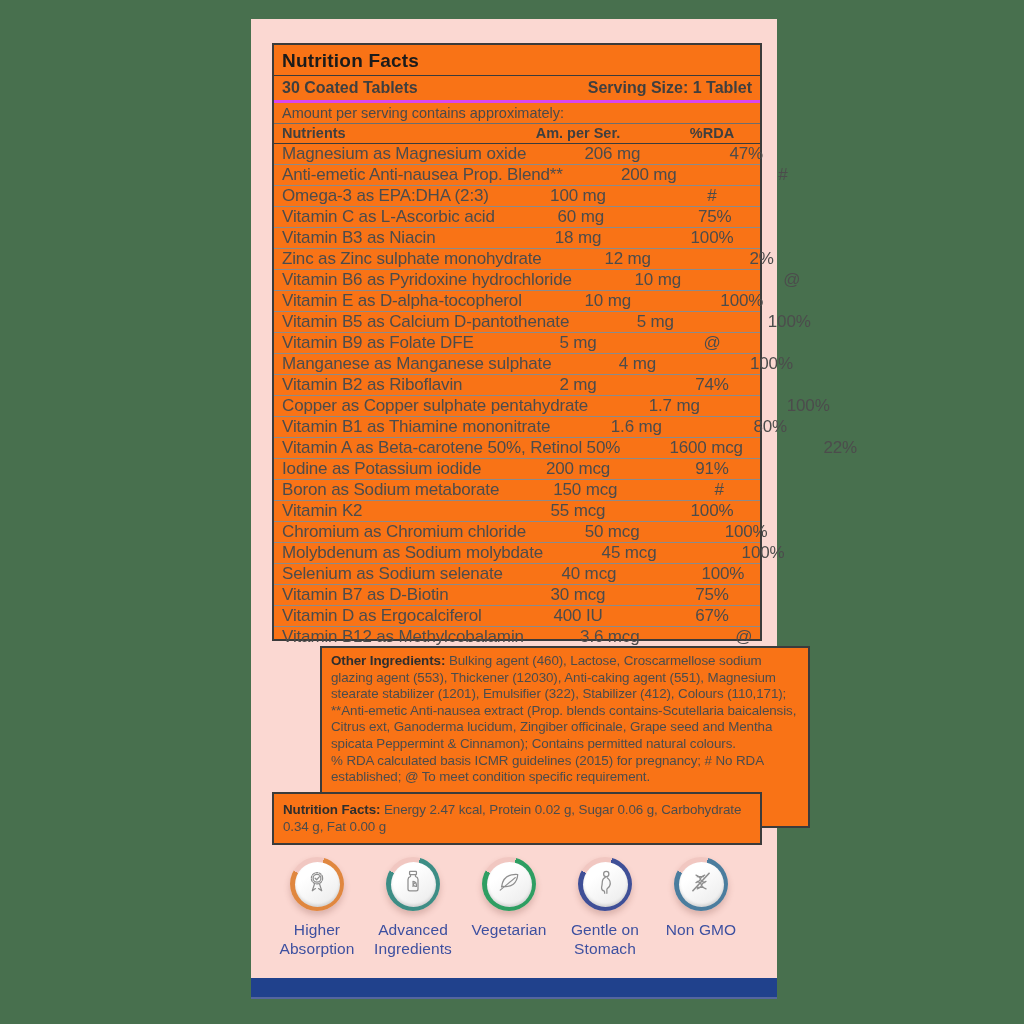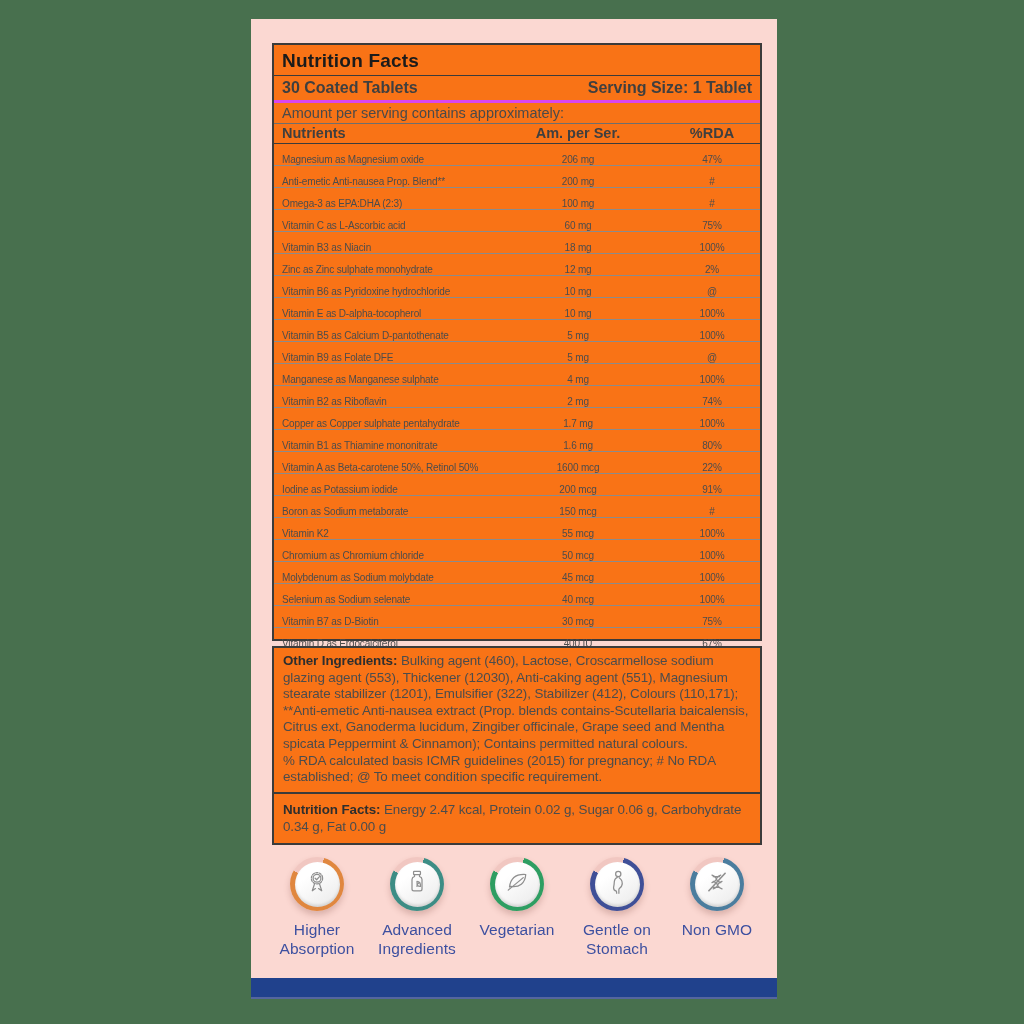--- a/index.html
+++ b/index.html
@@ -41,33 +41,32 @@
     display:grid; grid-template-columns:1fr 140px 96px; align-items:center;gap:16px;
   }
   .head-row {
     border-bottom:1.5px solid #3B3B3B; font-size:14.5px; font-weight:bold;
     color:#3F3F3F; padding:1px 0 2px 0;
   }
   .head-row .c1 { padding-left:8px; }
   .c2, .c3 { text-align:center; }
   .rows { flex:1; display:flex; flex-direction:column; }
   .nutrient-row {
-    flex:1; border-bottom:1px solid #8B8B8B; font-size:10px; color:#4C4C4C;
+    flex:1; border-bottom:1px solid #8B8B8B; font-size:17px; color:#4C4C4C;
     letter-spacing:-0.15px;
-    margin-top:10px;
   }
   .nutrient-row:last-child { border-bottom:none; }
   .nutrient-row .c1 { padding-left:8px; white-space:nowrap; }
-  .box-other { top:627px; height:182px; padding:5px 9px; }
+  .box-other { top:627px; height:182px; padding:5px 9px;margin-left:48px; }
   .box-nutri { top:773px; height:53px; padding:8px 9px; }
   .fineprint { font-size:13.4px; line-height:16.6px; color:#4C4C4C; letter-spacing:-0.1px; }
   .fineprint b { color:#2E2E2E; }
   .badges {
     position:absolute; left:18px; top:838px; width:496px;
-    display:flex; justify-content:space-between;
+    display:flex; 
   }
   .badge { width:96px; display:flex; flex-direction:column; align-items:center; }
   .ring {
     width:54px; height:54px; border-radius:50%;
     display:flex; align-items:center; justify-content:center;
     box-shadow:0 4px 6px rgba(120,60,50,.25);
   }
   .disc {
     width:45px; height:45px; border-radius:50%;
     background:linear-gradient(145deg,#FFFFFF 30%,#E9E9E9);

